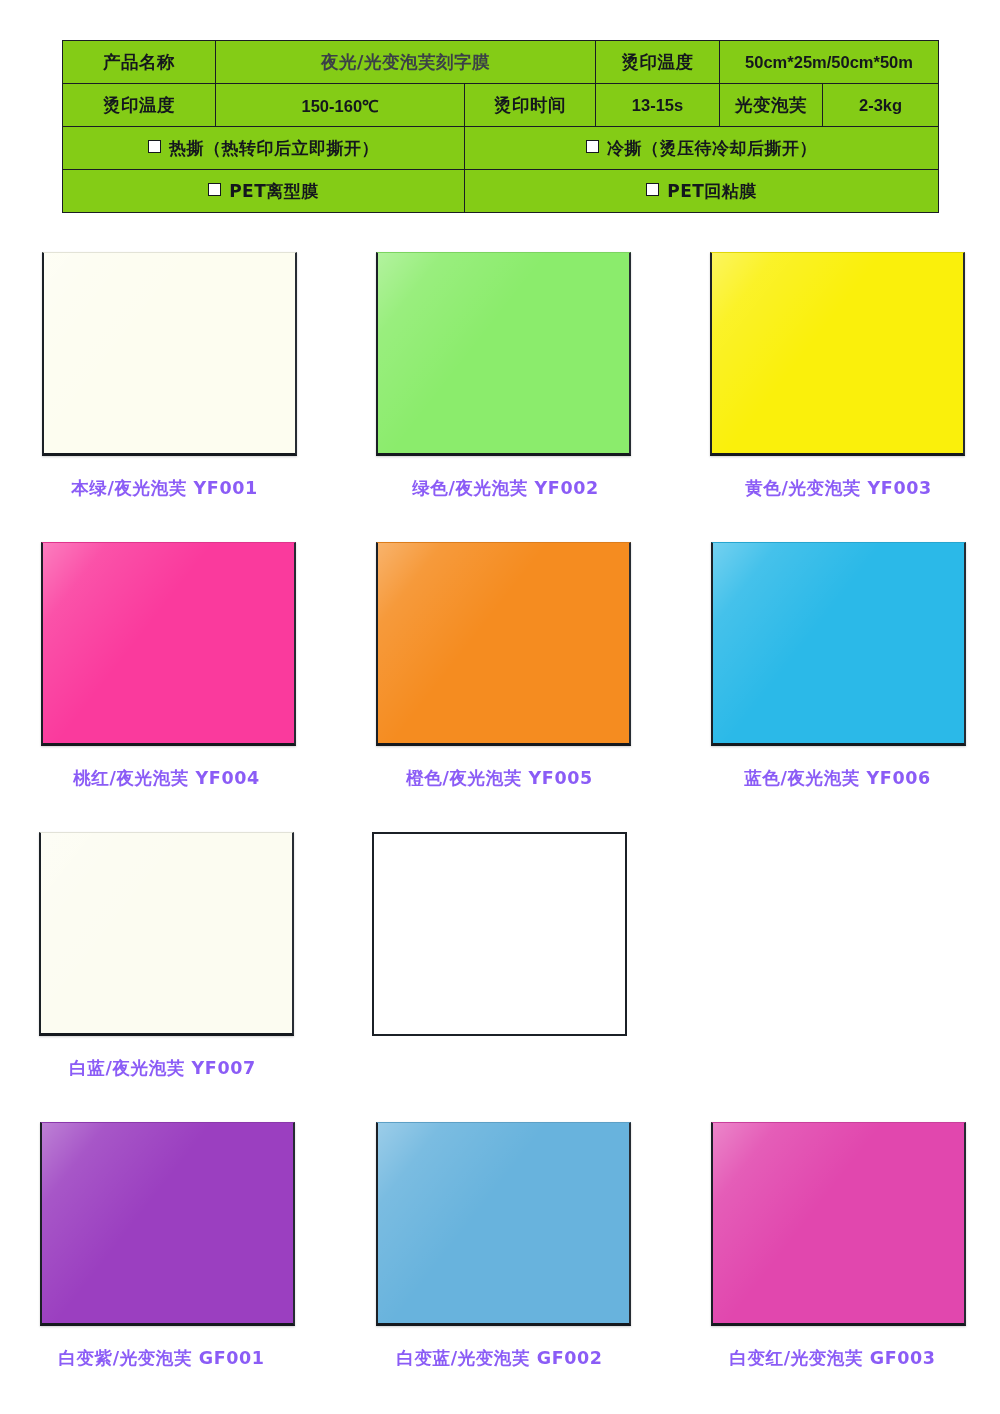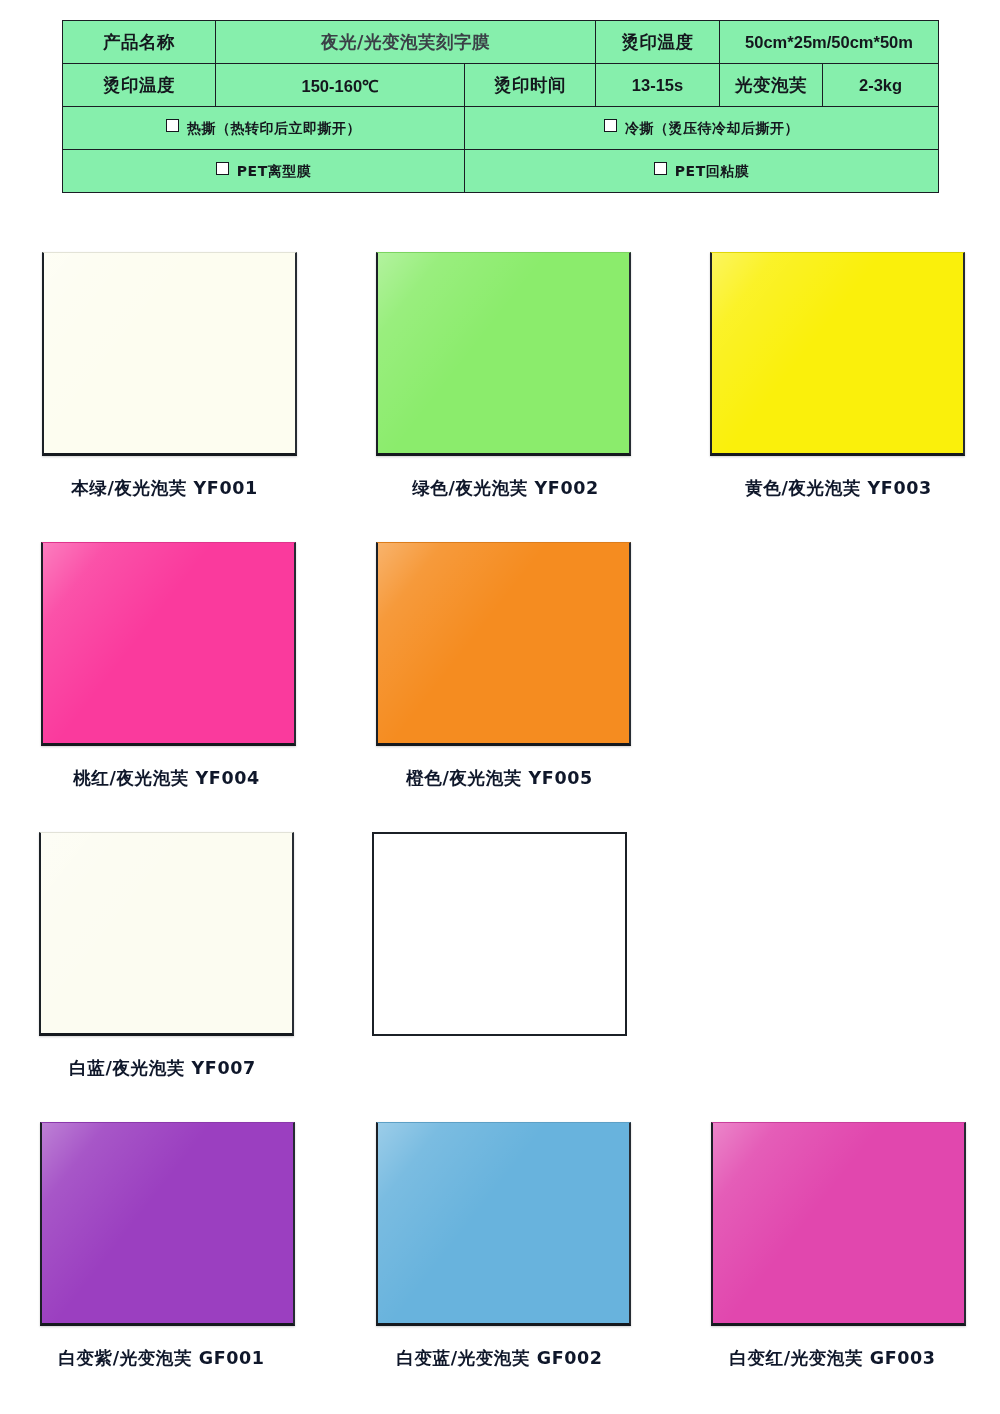--- a/index.html
+++ b/index.html
@@ -14,25 +14,25 @@
     position: relative;
     font-family: "DejaVu Sans", "Liberation Sans", sans-serif;
     color: #101010;
     overflow: hidden;
   }
 
   
   .spec-table {
     position: absolute;
     left: 62px;
-    top: 20px;
+    top: 40px;
     width: 876px;
     border-collapse: collapse;
     table-layout: fixed;
-    background: #86efac;
+    background: #84cc16;
   }
   .spec-table td {
     border: 1.6px solid #1a1d24;
     height: 38px;
     text-align: center;
     vertical-align: middle;
     font-family: "DejaVu Sans", "Liberation Sans", sans-serif;
     font-size: 17.5px;
     font-weight: 700;
     letter-spacing: 0.5px;
@@ -44,21 +44,21 @@
     font-family: Liberation Sans, sans-serif;
     font-size: 16.5px;
     font-weight: 700;
     letter-spacing: 0px;
   }
   .spec-table td.light {
     font-weight: 700;
     color: #3b4047;
   }
   .spec-table td.opt {
-    font-size: 14px;
+    font-size: 17px;
     letter-spacing: 0.5px;
   }
   .chk {
     display: inline-block;
     width: 11px;
     height: 11px;
     border: 1.6px solid #14171d;
     margin-right: 8px;
     vertical-align: 1px;
     background: #fff;
@@ -113,21 +113,21 @@
   .swatch-box.outline {
     border: 2px solid #1b2026;
     box-shadow: none;
   }
   .swatch-label {
     margin-top: 20px;
     font-family: "DejaVu Sans", "Liberation Sans", sans-serif;
     font-size: 17.5px;
     font-weight: 700;
     letter-spacing: 0.6px;
-    color: #0f172a;
+    color: #8b5cf6;
     white-space: nowrap;
     text-align: center;
     height: 22px;
   }
 
   
   .row-1 .cell-1 .swatch-box { margin-left: 6px; }
   .row-1 .cell-2 .swatch-box { margin-left: 8px; }
   .row-1 .cell-3 .swatch-box { margin-left: 10px; }
   .row-2 .cell-1 .swatch-box { margin-left: 4px; }
@@ -201,32 +201,36 @@
     <div class="swatch-cell cell-1">
       <div class="swatch-box chip" style="background-color: rgb(253, 253, 240);"></div>
       <div class="swatch-label">本绿/夜光泡芙 YF001</div>
     </div>
     <div class="swatch-cell cell-2">
       <div class="swatch-box chip" style="background-color: rgb(139, 236, 108);"></div>
       <div class="swatch-label">绿色/夜光泡芙 YF002</div>
     </div>
     <div class="swatch-cell cell-3">
       <div class="swatch-box chip" style="background-color: rgb(250, 240, 11);"></div>
-      <div class="swatch-label">黄色/夜光泡芙 YF003</div>
+      <div class="swatch-label">黄色/光变泡芙 YF003</div>
     </div>
   </div>
 
   <div class="swatch-row row-2">
     <div class="swatch-cell cell-1">
       <div class="swatch-box chip" style="background-color: rgb(250, 58, 157);"></div>
       <div class="swatch-label">桃红/夜光泡芙 YF004</div>
     </div>
     <div class="swatch-cell cell-2">
       <div class="swatch-box chip" style="background-color: rgb(245, 140, 32);"></div>
       <div class="swatch-label">橙色/夜光泡芙 YF005</div>
+    </div>
+    <div class="swatch-cell cell-3">
+      <div class="swatch-box chip" style="background-color: rgb(43, 185, 232);"></div>
+      <div class="swatch-label">蓝色/夜光泡芙 YF006</div>
     </div>
   </div>
 
   <div class="swatch-row row-3">
     <div class="swatch-cell cell-1">
       <div class="swatch-box chip" style="background-color: rgb(252, 252, 241);"></div>
       <div class="swatch-label">白蓝/夜光泡芙 YF007</div>
     </div>
     <div class="swatch-cell cell-2">
       <div class="swatch-box outline" style="background-color: rgb(255, 255, 255);"></div>

